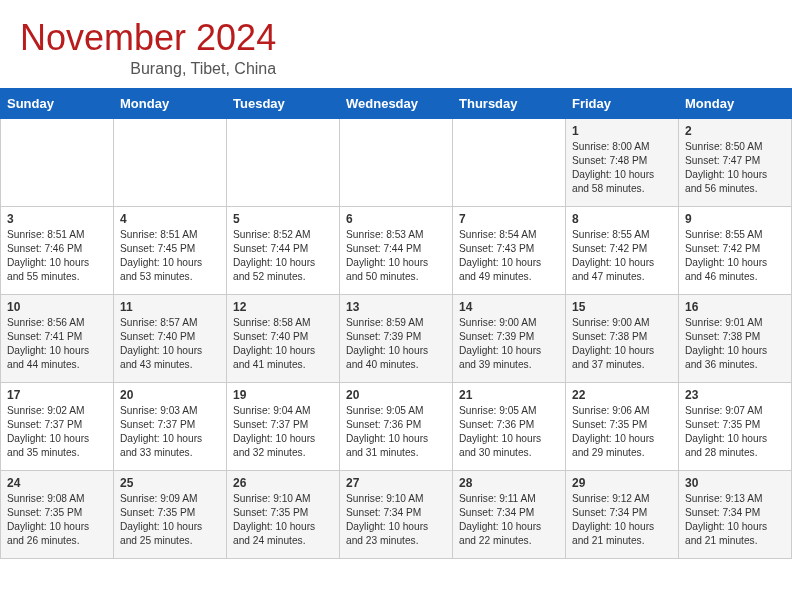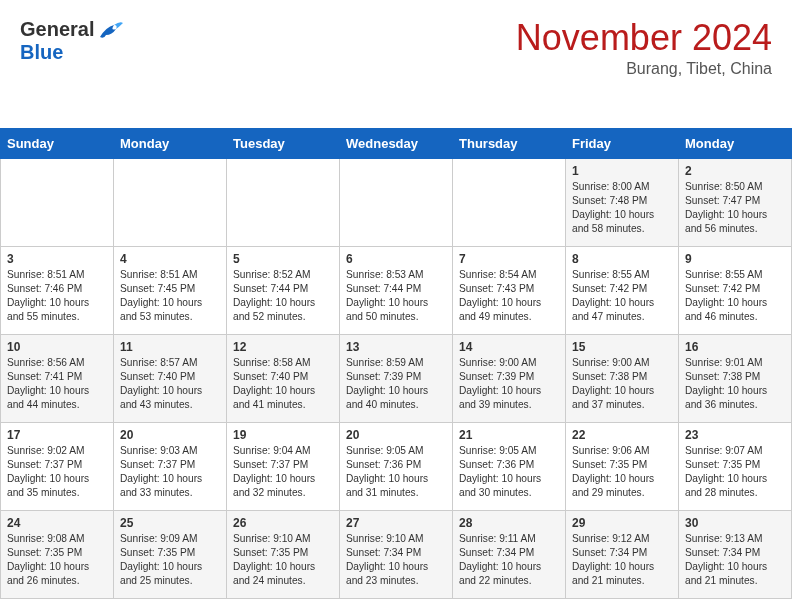--- a/index.html
+++ b/index.html
@@ -50,21 +50,20 @@
     }
     .subtitle {
       font-size: 16px;
       color: #555;
       margin-top: 2px;
     }
     .calendar {
       width: 100%;
       border-collapse: collapse;
       table-layout: fixed;
-      margin-top: 40px;
     }
     .calendar thead tr th {
       background: #1565c0;
       color: #fff;
       font-size: 13px;
       font-weight: bold;
       padding: 7px 6px;
       border: 1px solid #1565c0;
       text-align: left;
     }
@@ -93,30 +92,20 @@
       color: #333;
     }
     .empty-cell {
       background: #fff !important;
     }
   </style>
 </head>
 <body>
 
 <div class="header">
-  <div class="logo">
-    <div class="logo-text">
-      <span class="logo-general">General</span>
-      <svg class="logo-bird" viewBox="0 0 28 22" xmlns="http://www.w3.org/2000/svg">
-        <path d="M4 18 Q10 8 18 6 Q14 12 20 10 Q16 16 10 16 Q8 20 4 18Z" fill="#1565c0"></path>
-        <path d="M18 6 Q24 2 27 4 Q23 8 20 10 Q22 6 18 6Z" fill="#42a5f5"></path>
-      </svg>
-    </div>
-    <span class="logo-blue">Blue</span>
-  </div>
   <div class="title-section">
     <div class="main-title">November 2024</div>
     <div class="subtitle">Burang, Tibet, China</div>
   </div>
 </div>
 
 <table class="calendar">
   <thead>
     <tr>
     <th>Sunday</th>

